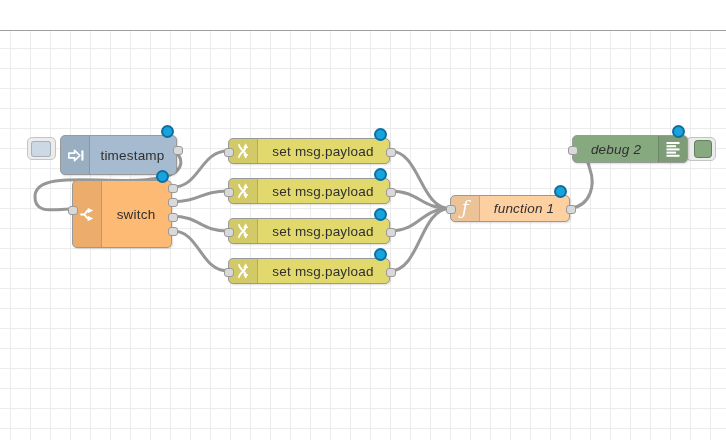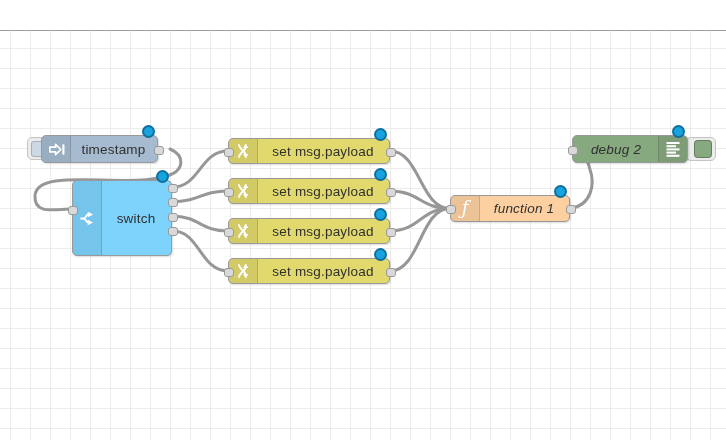--- a/index.html
+++ b/index.html
@@ -74,32 +74,32 @@
     <path d="M172 230.75 C200 230.75 200 271 228 271" fill="none" stroke="#979797" stroke-width="3" stroke-linecap="round"></path>
     <path d="M390 151 C420 151 420 208.5 450 208.5" fill="none" stroke="#979797" stroke-width="3" stroke-linecap="round"></path>
     <path d="M390 191 C420 191 420 208.5 450 208.5" fill="none" stroke="#979797" stroke-width="3" stroke-linecap="round"></path>
     <path d="M390 231 C420 231 420 208.5 450 208.5" fill="none" stroke="#979797" stroke-width="3" stroke-linecap="round"></path>
     <path d="M390 271 C420 271 420 208.5 450 208.5" fill="none" stroke="#979797" stroke-width="3" stroke-linecap="round"></path>
     <path d="M570 208.5 C592 205.5 595 183.5 590 169.5 C587 158.5 584 149 572 149" fill="none" stroke="#979797" stroke-width="3" stroke-linecap="round"></path>
   </svg>
 <div id="node-layer">
     <div class="node-button" style="left: 27px; top: 137px; width: 29px; height: 23px; background: rgb(236, 236, 236);"></div>
     <div class="node-button-inner" style="left: 31px; top: 140.5px; width: 20px; height: 16px; background: rgb(204, 216, 227); border: 1px solid rgba(0, 0, 0, 0.18);"></div>
-    <div class="node" style="left: 41px; top: 135px; width: 117px; height: 28px; background: rgb(166, 187, 207); border-color: rgb(153, 153, 153);">
+    <div class="node" style="left: 60px; top: 135px; width: 117px; height: 40px; background: rgb(166, 187, 207); border-color: rgb(153, 153, 153);">
       <div class="icon-region left">
         <svg width="19" height="19" viewBox="0 0 20 20">
           <path d="M3 7.6 H9 V4.6 L14.6 10 9 15.4 V12.4 H3 Z" fill="none" stroke="#fff" stroke-width="1.8" stroke-linejoin="round"></path>
           <rect x="16.2" y="4.5" width="2.2" height="11" rx="1" fill="#fff"></rect>
         </svg>
       </div>
       <div class="node-label" style="left: 28px; right: 0px;">timestamp</div>
       <div class="port" style="left: 112px; top: 9.5px; background: rgb(217, 217, 217); border-color: rgb(153, 153, 153);"></div>
       <div class="changed-dot" style="background: rgb(23, 163, 221); border: 2px solid rgb(14, 111, 157);"></div>
     </div>
-    <div class="node" style="left: 72px; top: 180px; width: 100px; height: 76px; background: #7dd3fc; border-color: rgb(153, 153, 153);">
+    <div class="node" style="left: 72px; top: 180px; width: 100px; height: 68px; background: #fdba74; border-color: rgb(153, 153, 153);">
       <div class="icon-region left">
         <svg width="19" height="19" viewBox="0 0 20 20">
           <path d="M2.5 10 H5.5 C9 10 8 5.8 11 5.8 M5.5 10 C9 10 8 14.2 11 14.2" fill="none" stroke="#fff" stroke-width="2.1"></path>
           <path d="M10.2 2.9 L16 5.8 10.2 8.7 Z" fill="#fff"></path>
           <path d="M10.2 11.3 L16 14.2 10.2 17.1 Z" fill="#fff"></path>
         </svg>
       </div>
       <div class="node-label" style="left: 28px; right: 0px;">switch</div>
       <div class="port" style="left: -5px; top: 24.5px; background: rgb(217, 217, 217); border-color: rgb(153, 153, 153);"></div>
       <div class="port" style="left: 95px; top: 2.75px; background: rgb(217, 217, 217); border-color: rgb(153, 153, 153);"></div>

